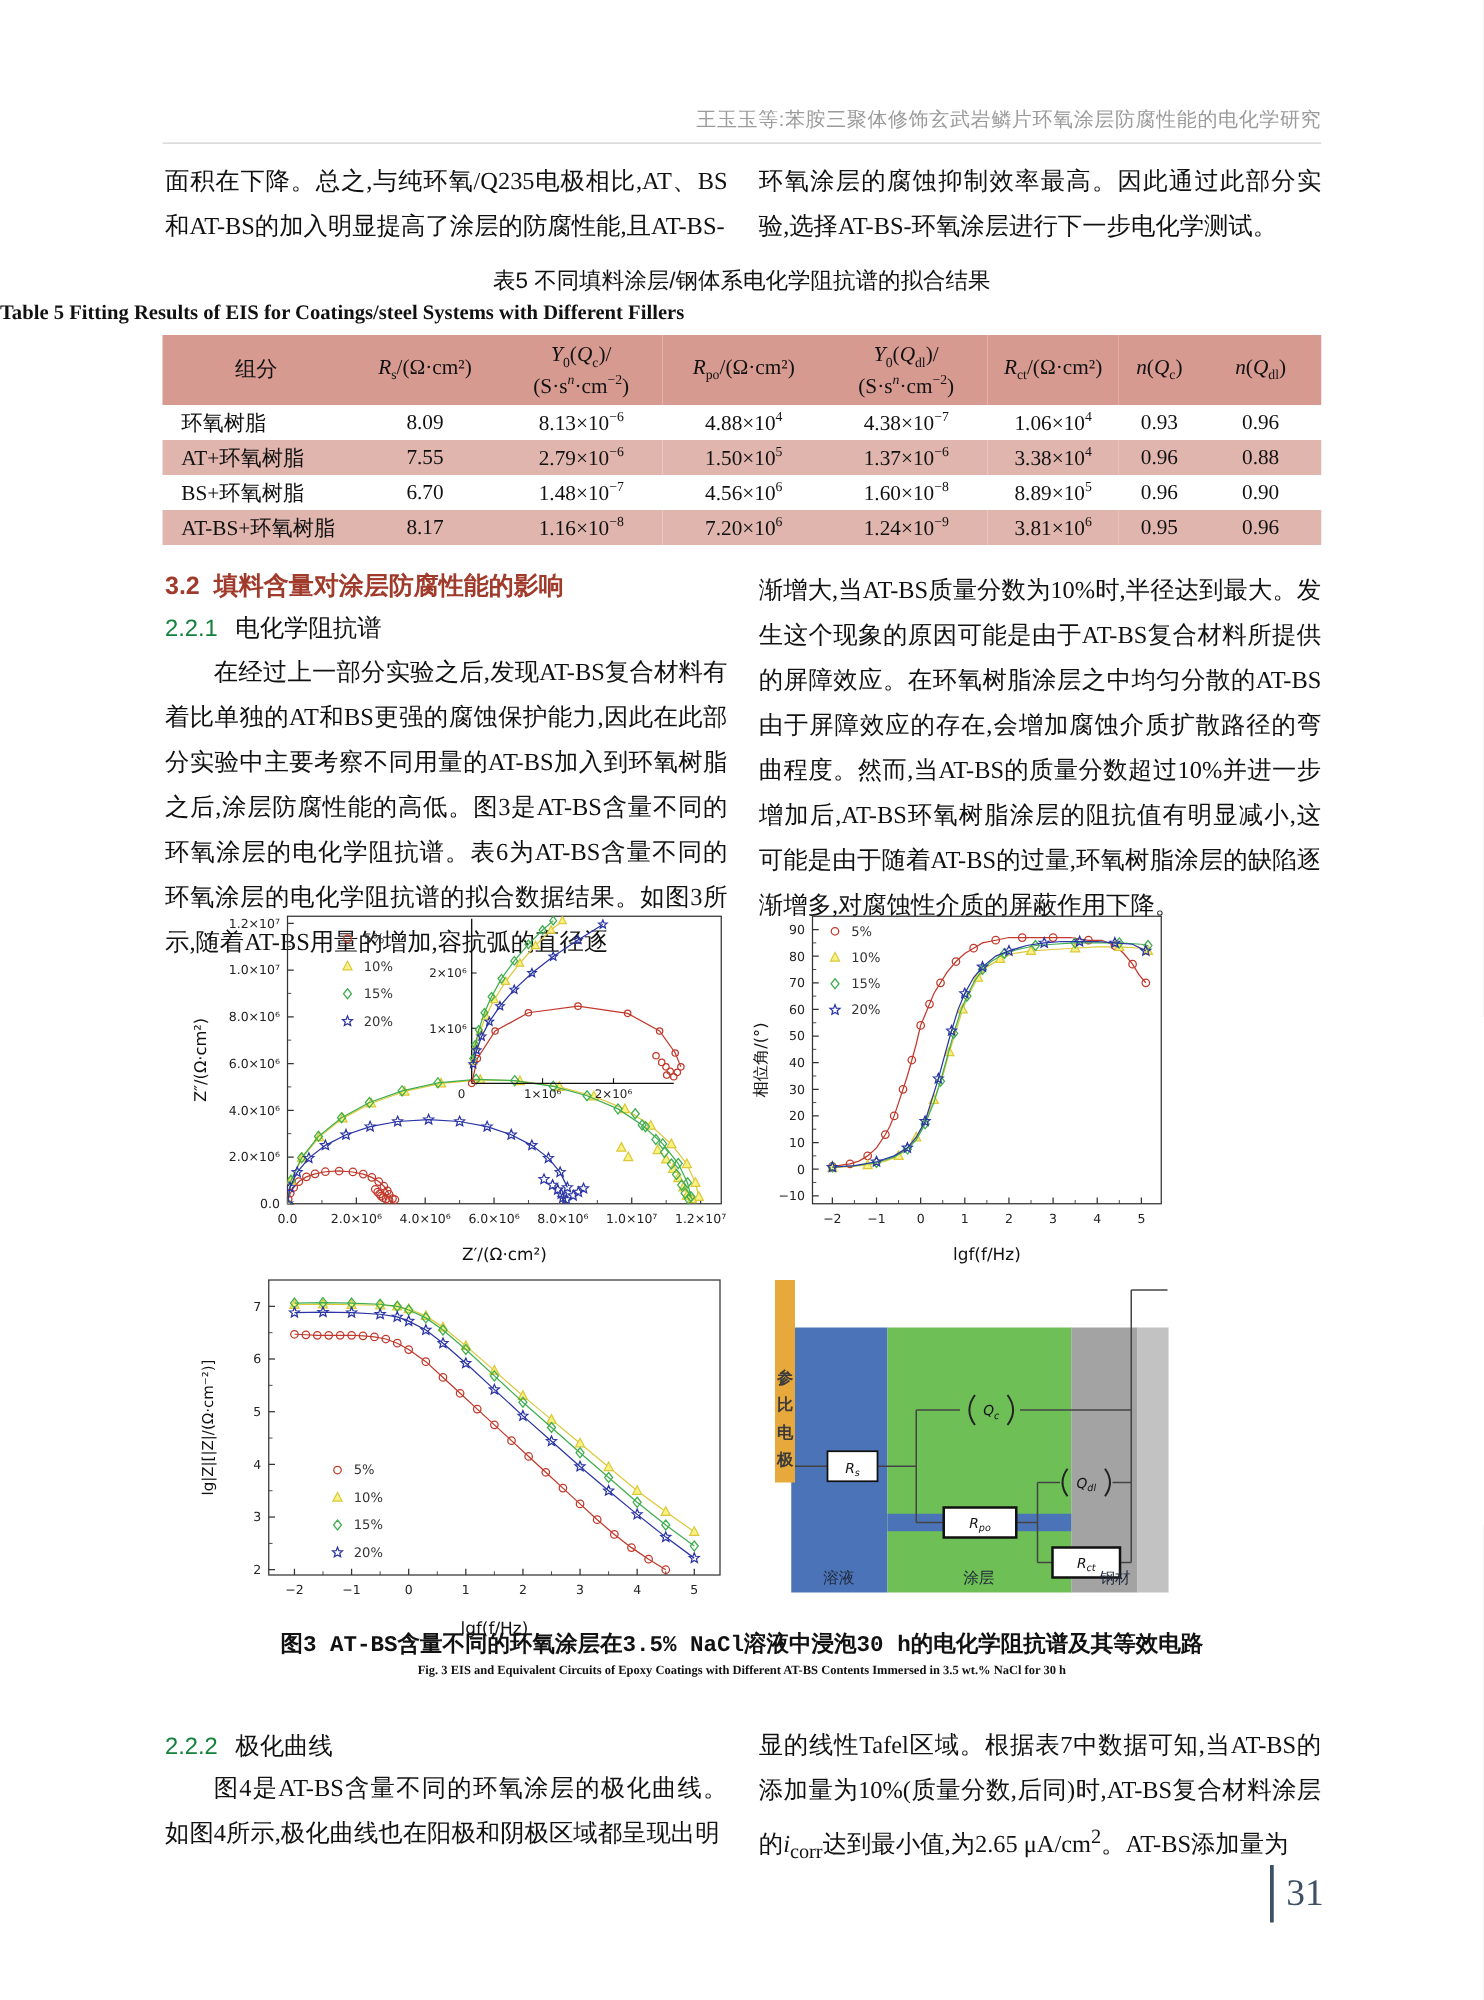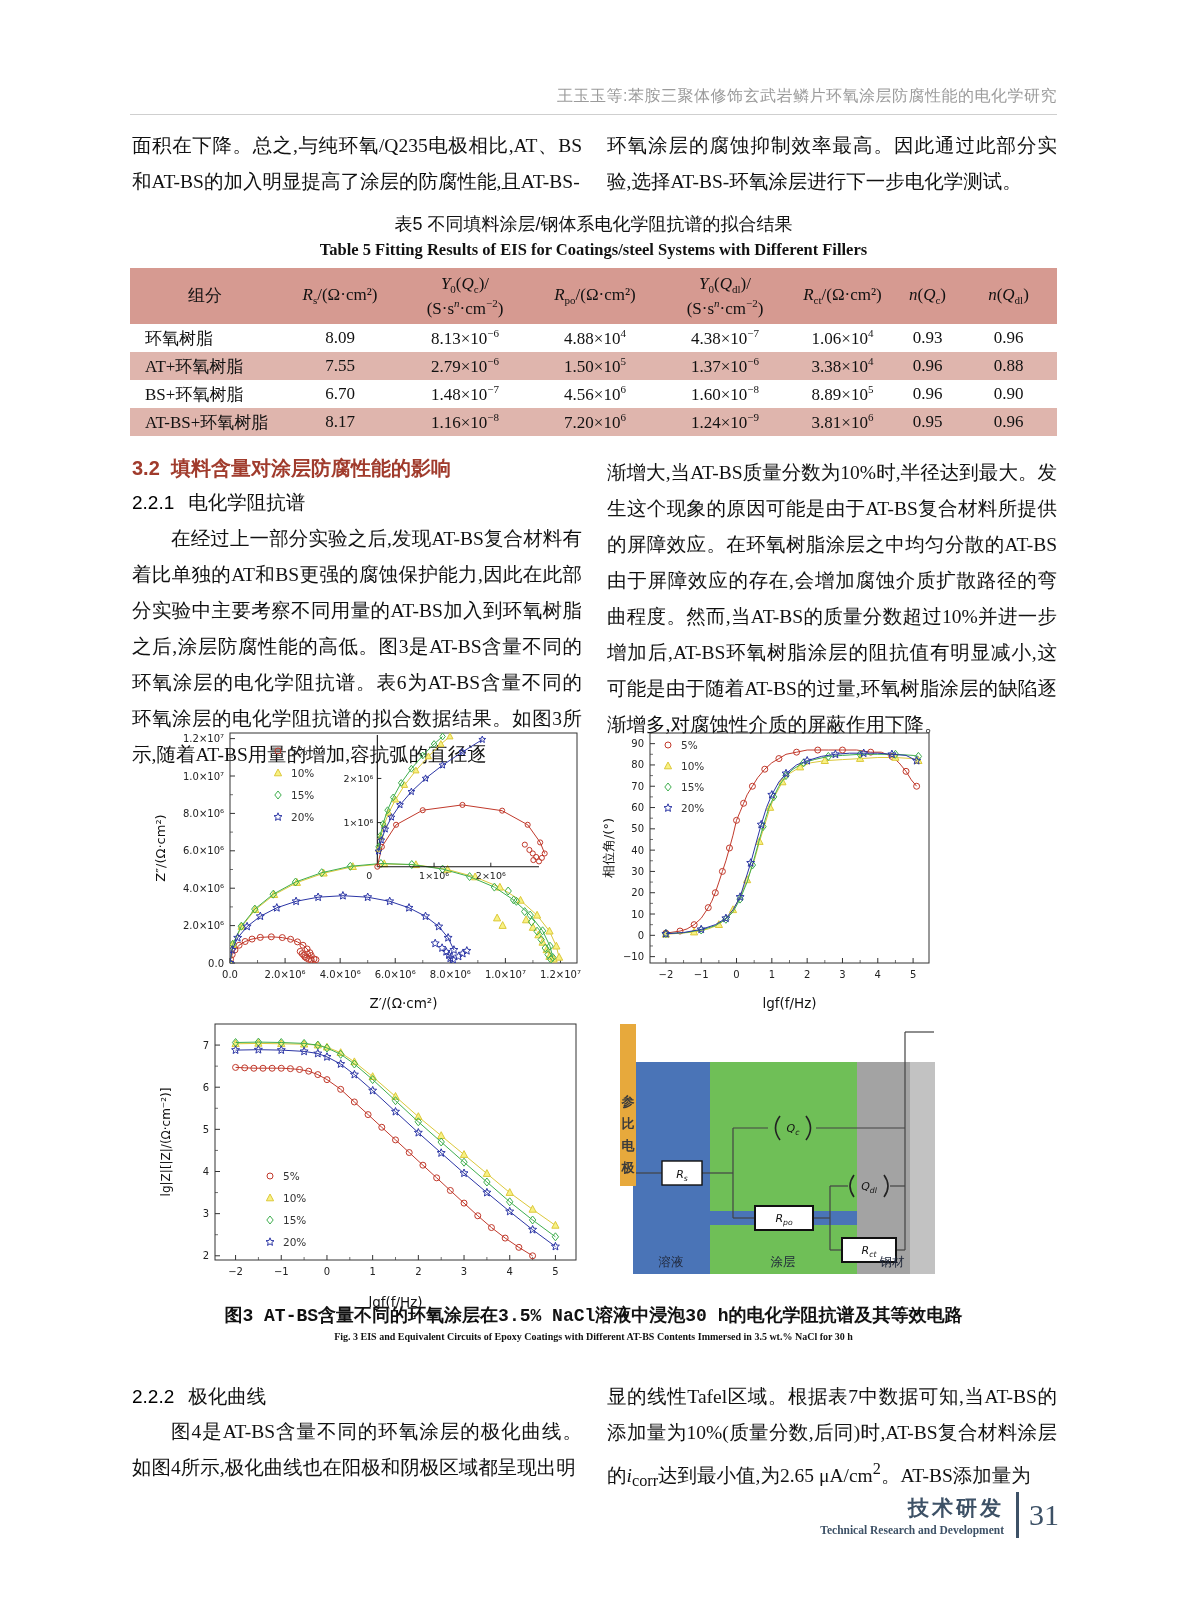--- a/index.html
+++ b/index.html
@@ -5,30 +5,30 @@
   html,body{margin:0;padding:0;background:#e8e8e8;}
   .page{position:relative;width:1187px;height:1600px;background:#ffffff;margin:0 auto;overflow:hidden;
         font-family:"Liberation Serif","DejaVu Serif",serif;color:#111;}
   .abs{position:absolute;}
   .running-head{top:86px;right:130px;font-family:"Liberation Sans","DejaVu Sans",sans-serif;
         font-size:16px;color:#9b9b9b;letter-spacing:.5px;}
   .head-rule{top:114px;left:130px;width:927px;height:1px;background:#cfcfcf;}
   .col{width:450px;font-size:19.5px;line-height:36px;text-align:justify;}
   .tbl-title-cn{top:212px;left:0;width:100%;text-align:center;font-family:"Liberation Sans","DejaVu Sans",sans-serif;
         font-weight:normal;font-size:18px;}
-  .tbl-title-en{top:240px;left:0;width:100%;text-align:center;font-weight:bold;font-size:16.5px;}
+  .tbl-title-en{top:240px;left:0;width:100%;font-weight:bold;font-size:16.5px;}
   table.t5{position:absolute;top:268px;left:130px;width:927px;border-collapse:collapse;table-layout:fixed;}
   table.t5 th{background:#d69a91;font-weight:normal;font-size:17px;height:54px;text-align:center;line-height:1.25;}
   table.t5 th i, table.t5 td i{font-style:italic;}
   table.t5 td{font-size:17px;height:28px;text-align:center;padding:0;}
   table.t5 td.first{text-align:left;padding-left:15px;}
   table.t5 tr.pink{background:#dfb5ad;}
   table.t5 sub,table.t5 sup{font-size:11px;}
   .h-main{font-family:"Liberation Sans","DejaVu Sans",sans-serif;font-weight:bold;font-size:20px;color:#a03b2c;}
-  .h-sub .num{font-family:"Liberation Sans","DejaVu Sans",sans-serif;color:#000000;font-size:19px;}
+  .h-sub .num{font-family:"Liberation Sans","DejaVu Sans",sans-serif;color:#15803d;font-size:19px;}
   .h-sub .ttl{font-size:19.5px;color:#111;margin-left:14px;}
   .indent{text-indent:2em;}
   .panel{position:absolute;}
   .panel svg{display:block;}
   svg text{font-family:"DejaVu Sans","Liberation Sans",sans-serif;}
   .cap-cn{top:1303px;left:0;width:100%;text-align:center;font-family:Liberation Mono, monospace;
         font-weight:bold;font-size:18px;}
   .cap-en{top:1331px;left:0;width:100%;text-align:center;font-weight:bold;font-size:10px;}
   .footer{top:1492px;right:128px;display:flex;align-items:center;color:#3d5166;}
   .f-txt{text-align:right;}
@@ -682,21 +682,17 @@
   <div class="abs cap-cn">图3  AT-BS含量不同的环氧涂层在3.5% NaCl溶液中浸泡30 h的电化学阻抗谱及其等效电路</div>
   <div class="abs cap-en">Fig. 3   EIS and Equivalent Circuits of Epoxy Coatings with Different AT-BS Contents Immersed in 3.5 wt.% NaCl for 30 h</div>
 
   <div class="abs h-sub" style="left:132px;top:1383px;">
     <span class="num">2.2.2</span><span class="ttl">极化曲线</span>
   </div>
   <div class="abs col indent" style="left:132px;top:1414px;">图4是AT-BS含量不同的环氧涂层的极化曲线。如图4所示,极化曲线也在阳极和阴极区域都呈现出明</div>
   <div class="abs col" style="left:607px;top:1379px;">显的线性Tafel区域。根据表7中数据可知,当AT-BS的添加量为10%(质量分数,后同)时,AT-BS复合材料涂层的<i>i</i><sub>corr</sub>达到最小值,为2.65 μA/cm<sup>2</sup>。AT-BS添加量为</div>
 
   <div class="abs footer">
-    <div class="f-txt">
-      <div class="f-cn">技术研发</div>
-      <div class="f-en">Technical Research and Development</div>
-    </div>
     <div class="f-div"></div>
     <div class="f-pg">31</div>
   </div>
 
 </div>
 
 </body></html>

